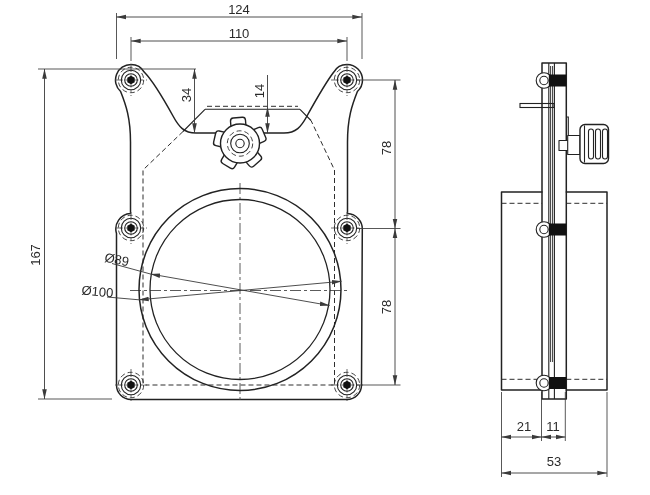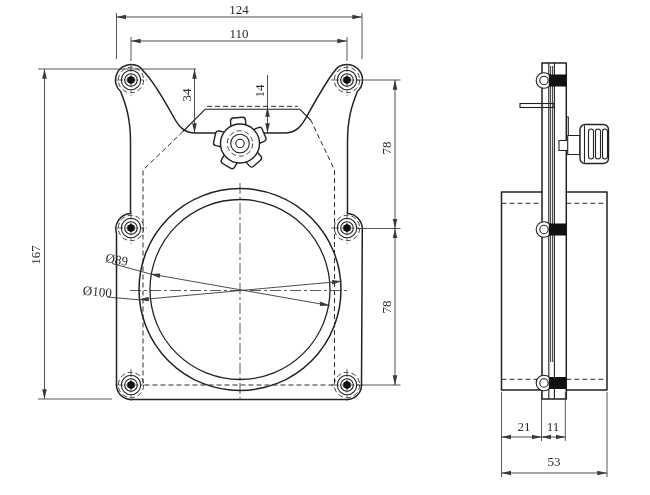--- a/index.html
+++ b/index.html
@@ -2,21 +2,21 @@
 <html><head>
 <meta charset="utf-8">
 <style>
   html,body{margin:0;padding:0;}
   body{
     width:650px;height:495px;
     background:#ffffff;
     font-family:"Liberation Sans", sans-serif;
     overflow:hidden;
   }
-  #stage{width:628px;height:495px;position:relative;font-family:Liberation Serif, serif;}
+  #stage{width:628px;height:495px;position:relative;}
   svg{display:block;}
   .outline{fill:none;stroke:#222222;stroke-width:1.5;stroke-linejoin:round;stroke-linecap:round;}
   .thin{fill:none;stroke:#222222;stroke-width:1.1;}
   .hidden-line{fill:none;stroke:#2e2e2e;stroke-width:1;stroke-dasharray:5 3;}
   .center-line{fill:none;stroke:#4a4a4a;stroke-width:0.9;stroke-dasharray:11 3 3 3;}
   .dim{fill:none;stroke:#3a3a3a;stroke-width:0.9;}
   .ext{fill:none;stroke:#3a3a3a;stroke-width:0.85;}
   .whitefill{fill:#ffffff;stroke:#222222;stroke-width:1.4;stroke-linejoin:round;}
   .blackfill{fill:#111111;stroke:none;}
   .dimtext{font-size:13px;fill:#2a2a2a;}

